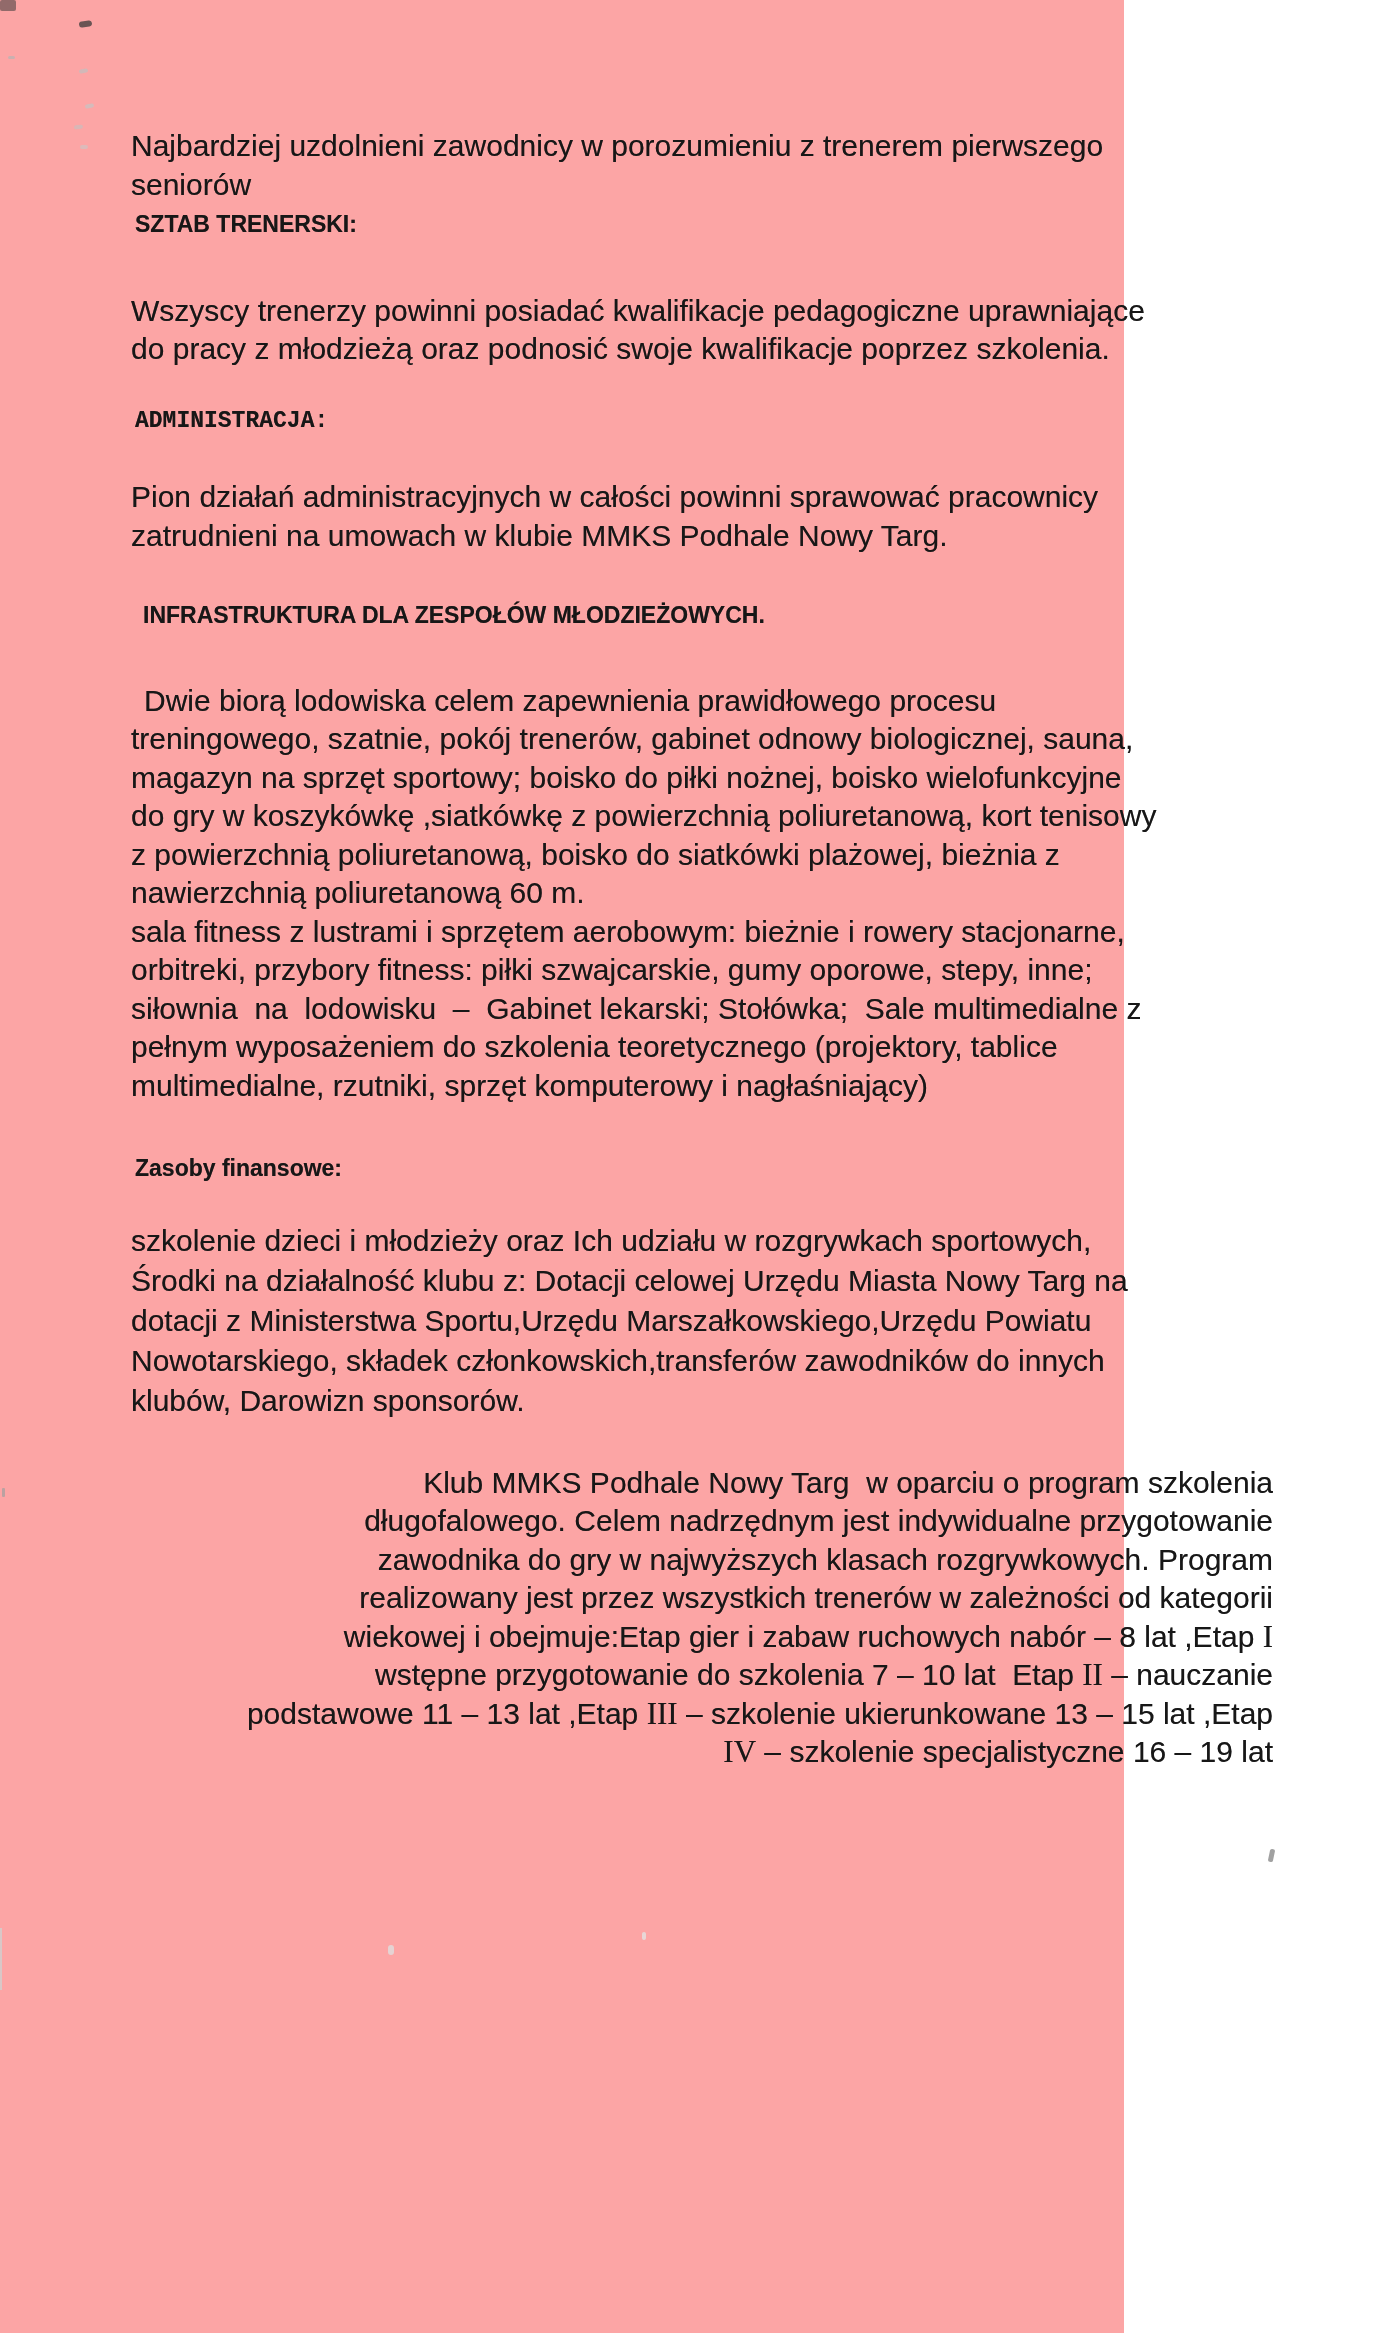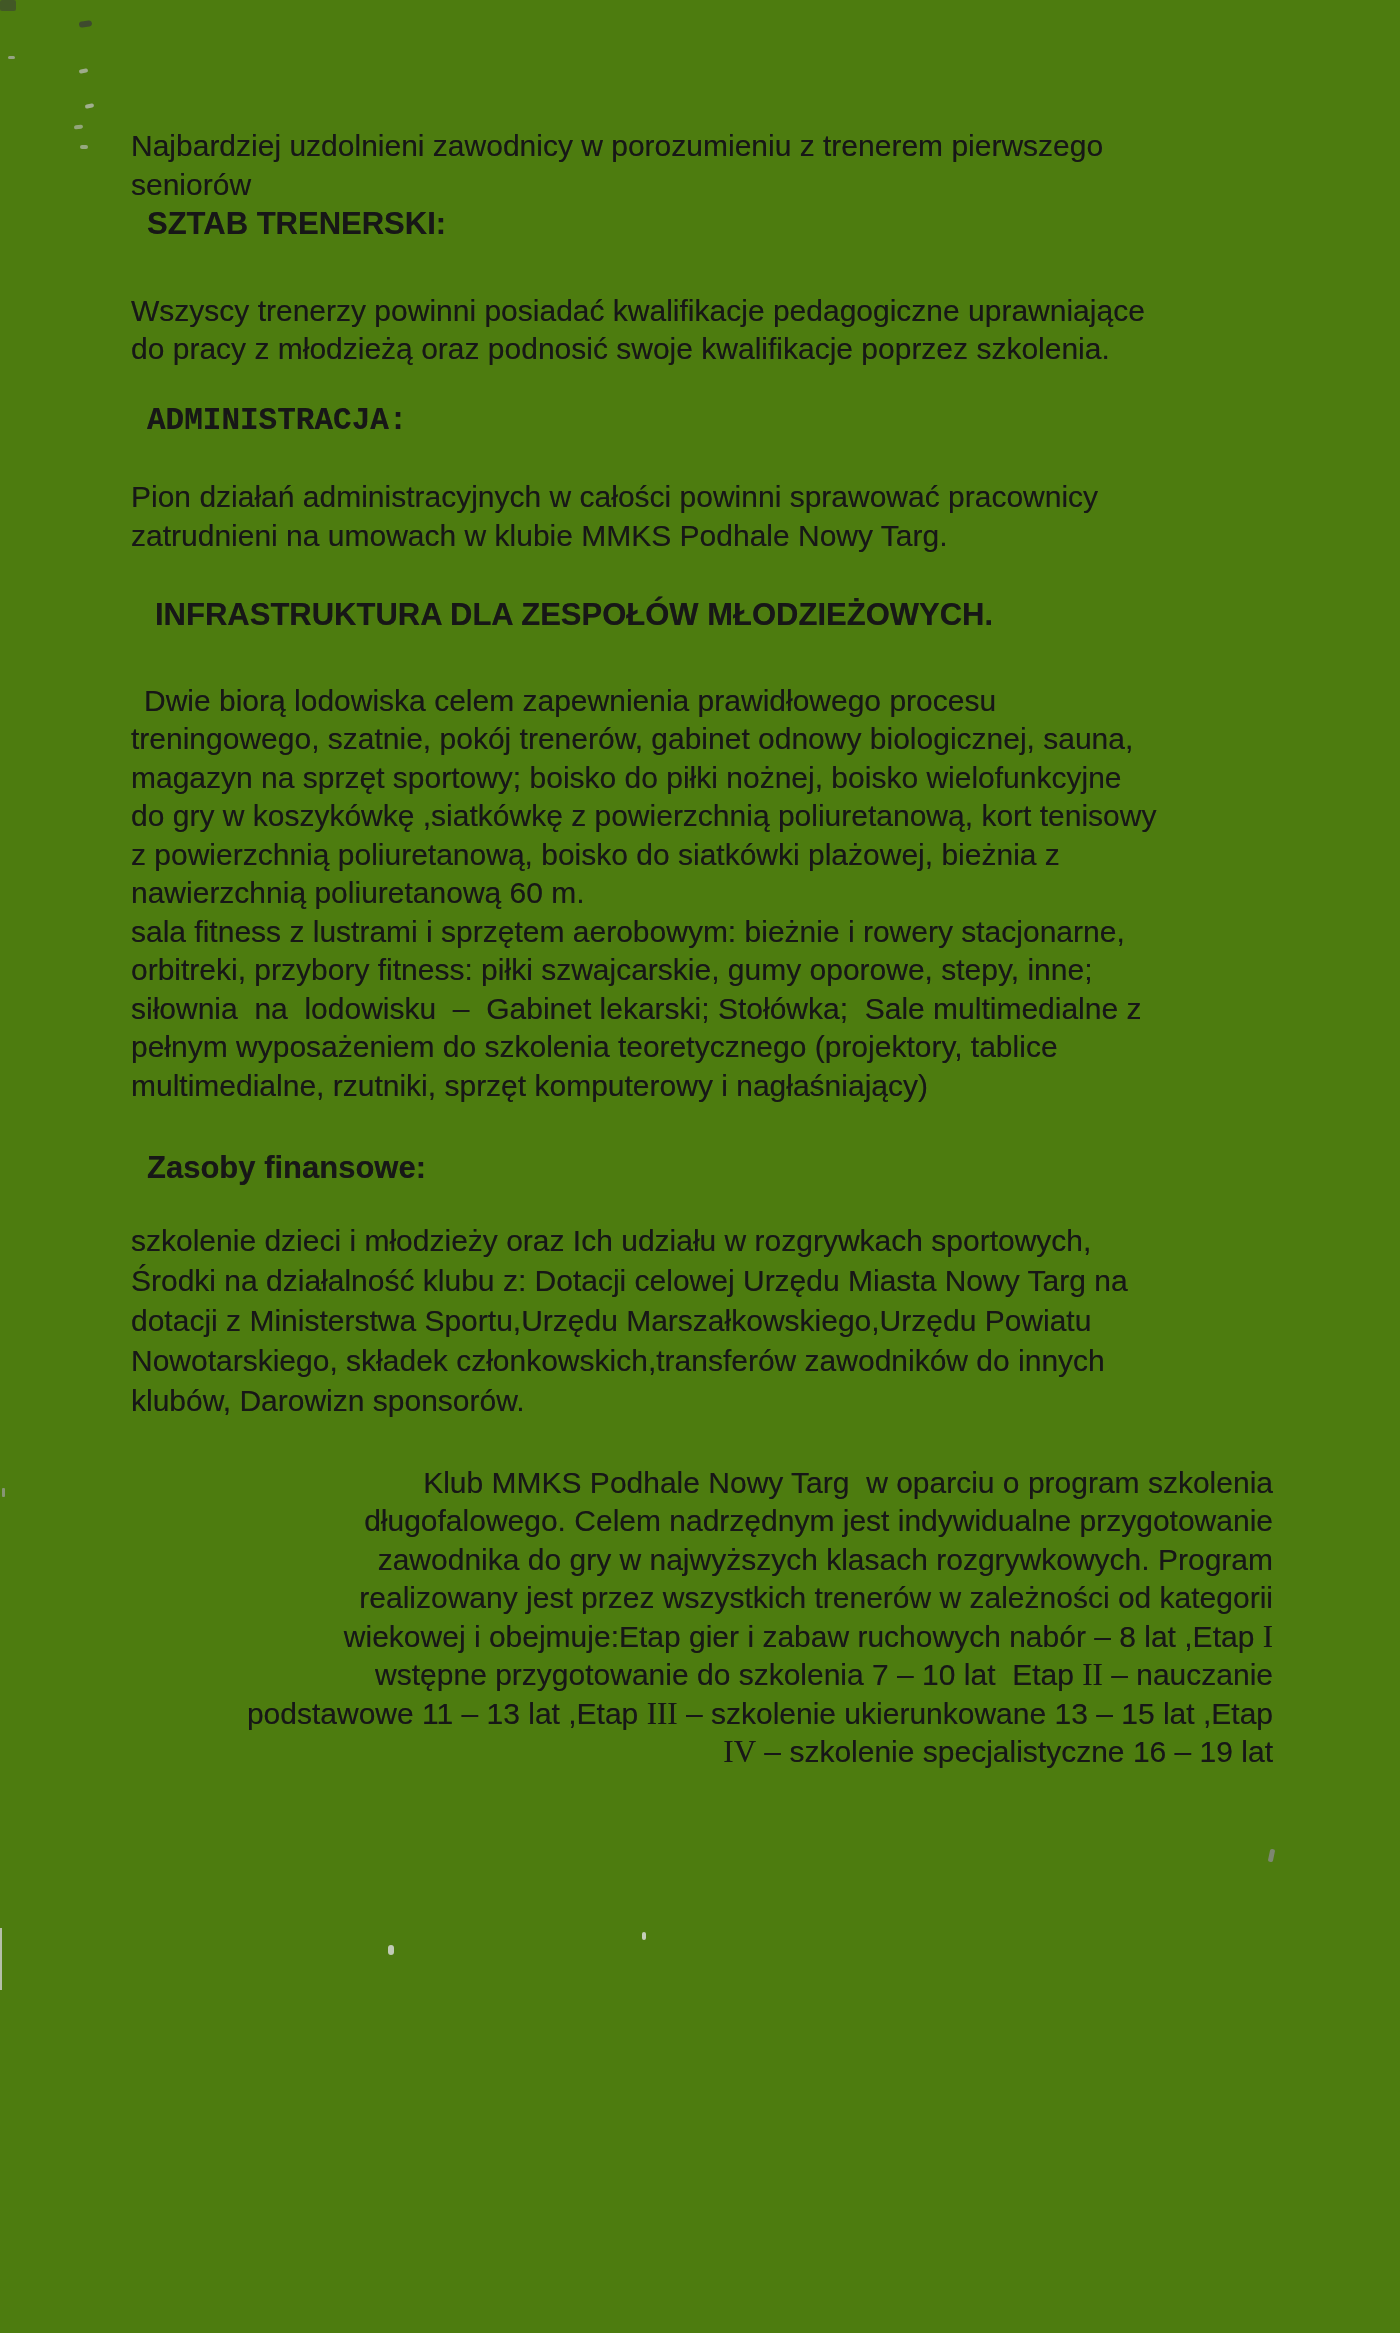--- a/index.html
+++ b/index.html
@@ -4,37 +4,37 @@
 <style>
   html, body { margin:0; padding:0; }
   body {
     width:1400px; height:2333px;
     background:#ffffff;
     overflow:hidden;
     position:relative;
   }
   #page {
     position:relative;
-    width:1400px; height:2333px;
-    background:#4d7c0f;
+    width:1124px; height:2333px;
+    background:#fca5a5;
   }
   .page-text {
     position:absolute;
     left:131px; top:0;
     width:1142px;
     padding-top:127px;
     color:#171717;
     font-family:"Liberation Sans", sans-serif;
     font-size:30px;
     line-height:38.5px;
     text-shadow:0 0 0.6px rgba(23,23,23,0.55);
   }
   .hd {
-    margin:16px;
-    font-size:31px;
+    margin:4px;
+    font-size:23px;
     font-weight:bold;
     line-height:38.5px;
   }
   .para { margin:0; }
   .line { white-space:pre; }
   .center .line { text-align:left; }
   .serif { font-family:"Liberation Serif", serif; font-size:31px; }
 
   
   #h-sztab { margin-top:1px; }

